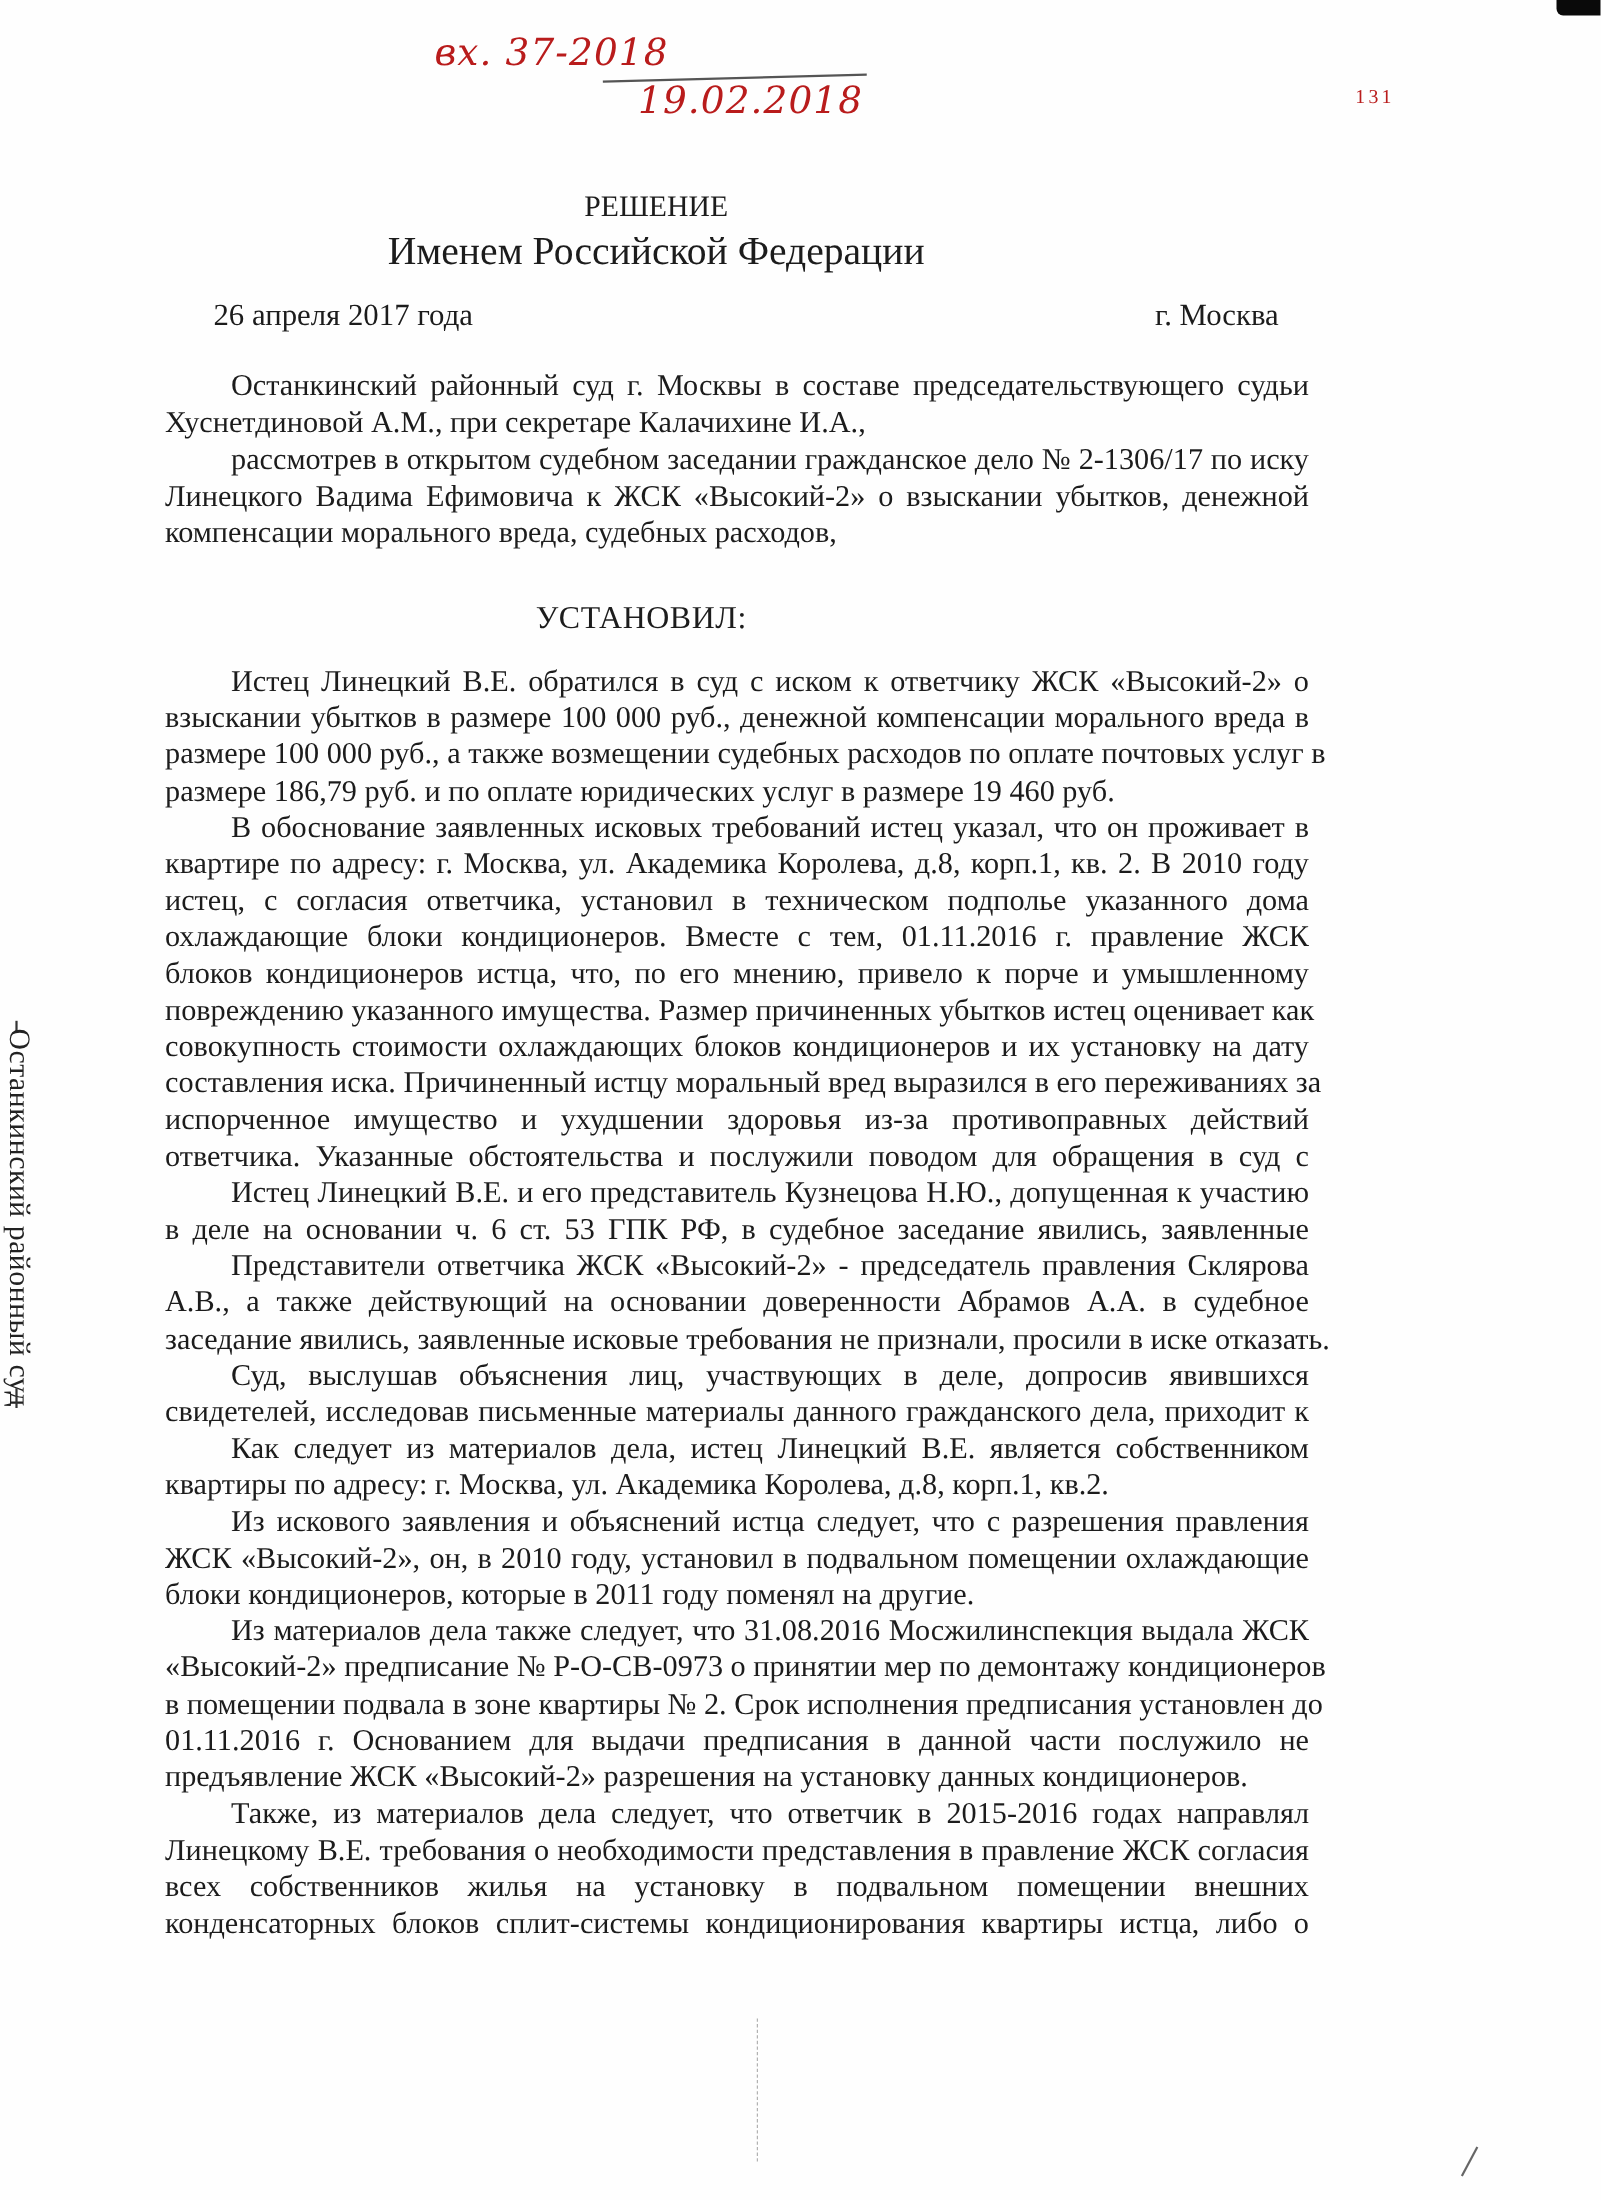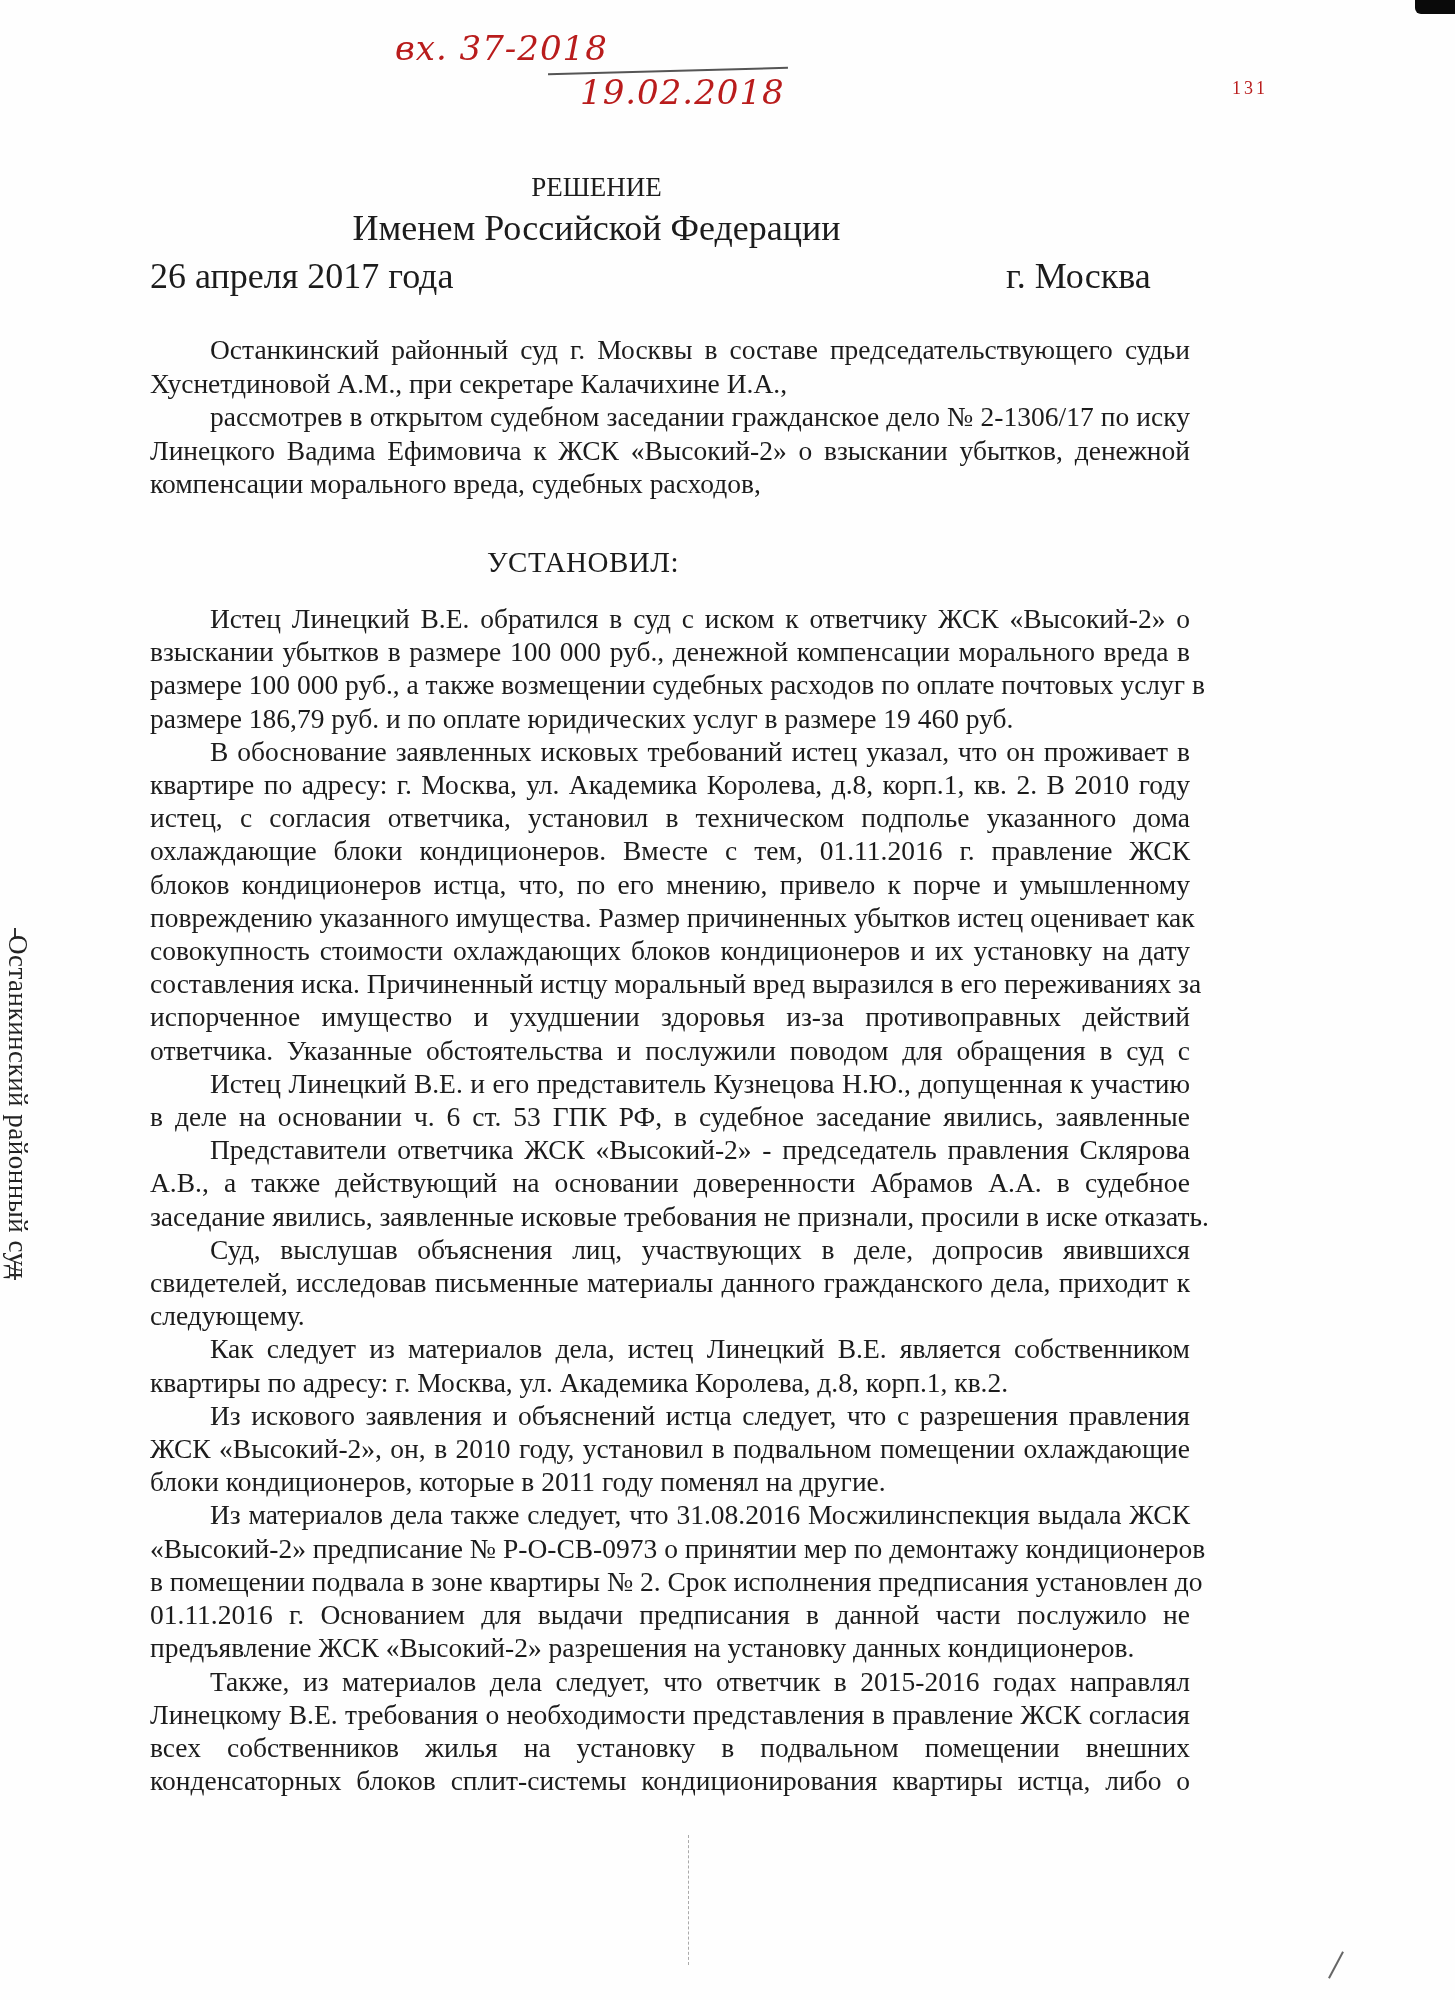--- a/index.html
+++ b/index.html
@@ -13,21 +13,21 @@
   .hw-top { left: 395px; top: 28px; }
   .hw-bottom { left: 580px; top: 72px; }
   .hw-line { position: absolute; left: 548px; top: 70px; width: 240px; height: 2px; background: #555; transform: rotate(-1.5deg); }
   .page-num { position: absolute; left: 1215px; top: 78px; font-size: 18px; color: #b91c1c; letter-spacing: 3px; margin-left: 17px; }
   .side-stamp { position: absolute; left: 2px; top: 935px; writing-mode: vertical-rl; font-size: 27px;
                 color: #222; letter-spacing: 0.5px; }
   .side-tick { position: absolute; left: 14px; width: 2px; background: #333; }
   .title { position: absolute; left: 0; width: 1193px; text-align: center; font-size: 28px; }
   .t1 { top: 172px; font-size: 27px; }
   .t2 { top: 207px; font-size: 36px; }
-  .dateline { position: absolute; top: 255px; font-size: 36px; }
+  .dateline { position: absolute; top: 271px; font-size: 28px; margin-left: 44px; }
   .date { left: 150px; }
   .city { left: 1006px; }
   .body-text { position: absolute; left: 150px; width: 1040px; font-size: 27.5px; line-height: 33.2px; text-align: justify; }
   .line { display: block; text-align: justify; text-align-last: justify; white-space: nowrap; }
   .line.last { text-align-last: left; }
   .block1 { top: 333px; }
   .section { position: absolute; left: 0; width: 1166px; text-align: center; top: 546px; font-size: 29px; letter-spacing: 0.5px; }
   .block2 { top: 602px; }
   .hw-bottom-mark { position: absolute; left: 1335px; top: 1950px; width: 2px; height: 30px; background: #666; transform: rotate(28deg); }
   .margin-mark { position: absolute; left: 688px; top: 1835px; width: 1px; height: 130px; border-left: 1px dashed #aaa; }
@@ -79,21 +79,20 @@
       <span class="line">составления иска. Причиненный истцу моральный вред выразился в его переживаниях за</span>
       <span class="line">испорченное имущество и ухудшении здоровья из-за противоправных действий</span>
       <span class="line">ответчика. Указанные обстоятельства и послужили поводом для обращения в суд с</span>
       <span class="line" style="padding-left: 60px;">Истец Линецкий В.Е.  и его представитель Кузнецова Н.Ю., допущенная к участию</span>
       <span class="line">в деле на основании ч. 6 ст. 53 ГПК РФ, в судебное заседание явились, заявленные</span>
       <span class="line" style="padding-left: 60px;">Представители ответчика ЖСК «Высокий-2» - председатель правления Склярова</span>
       <span class="line">А.В., а также действующий на основании доверенности Абрамов А.А. в судебное</span>
       <span class="line last">заседание явились, заявленные исковые требования не признали, просили в иске отказать.</span>
       <span class="line" style="padding-left: 60px;">Суд, выслушав объяснения лиц, участвующих в деле, допросив явившихся</span>
       <span class="line">свидетелей, исследовав письменные материалы данного гражданского дела, приходит к</span>
-      <span class="line last">следующему.</span>
       <span class="line" style="padding-left: 60px;">Как следует из материалов дела, истец Линецкий В.Е. является собственником</span>
       <span class="line last">квартиры по адресу: г. Москва, ул. Академика Королева, д.8, корп.1, кв.2.</span>
       <span class="line" style="padding-left: 60px;">Из искового заявления и объяснений истца следует, что с разрешения правления</span>
       <span class="line">ЖСК «Высокий-2», он, в 2010 году, установил в подвальном помещении охлаждающие</span>
       <span class="line last">блоки кондиционеров, которые в 2011 году поменял на другие.</span>
       <span class="line" style="padding-left: 60px;">Из материалов дела также следует, что 31.08.2016 Мосжилинспекция выдала ЖСК</span>
       <span class="line">«Высокий-2» предписание № Р-О-СВ-0973 о принятии мер по демонтажу кондиционеров</span>
       <span class="line">в помещении подвала в зоне квартиры № 2. Срок исполнения предписания установлен до</span>
       <span class="line">01.11.2016 г. Основанием для выдачи предписания в данной части послужило не</span>
       <span class="line last">предъявление ЖСК «Высокий-2» разрешения на установку данных кондиционеров.</span>

